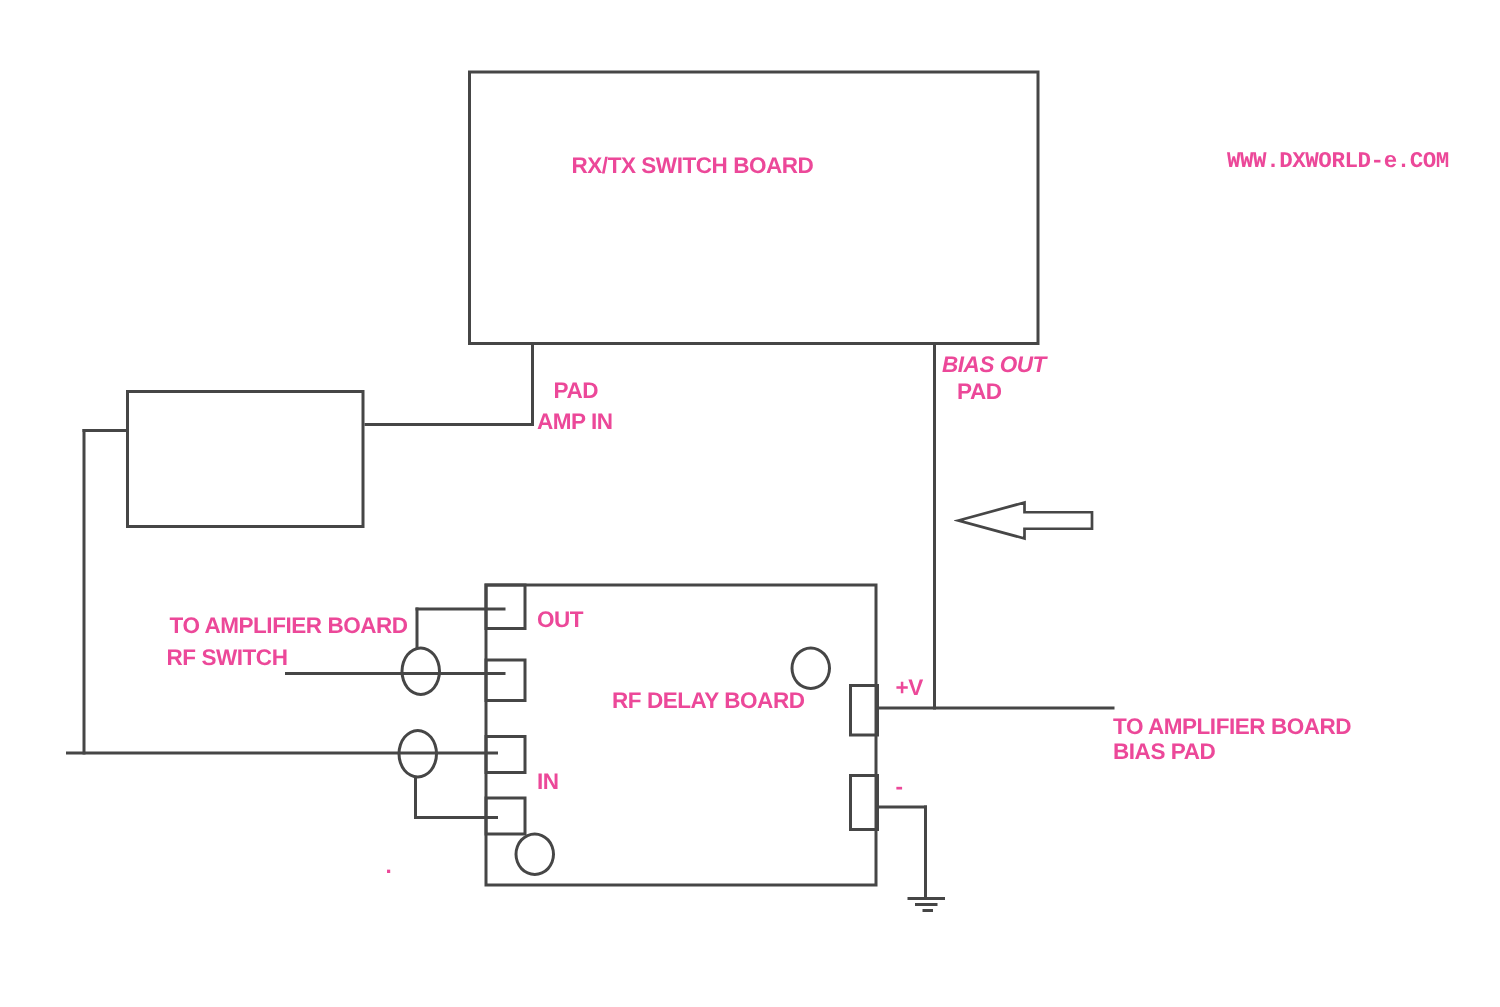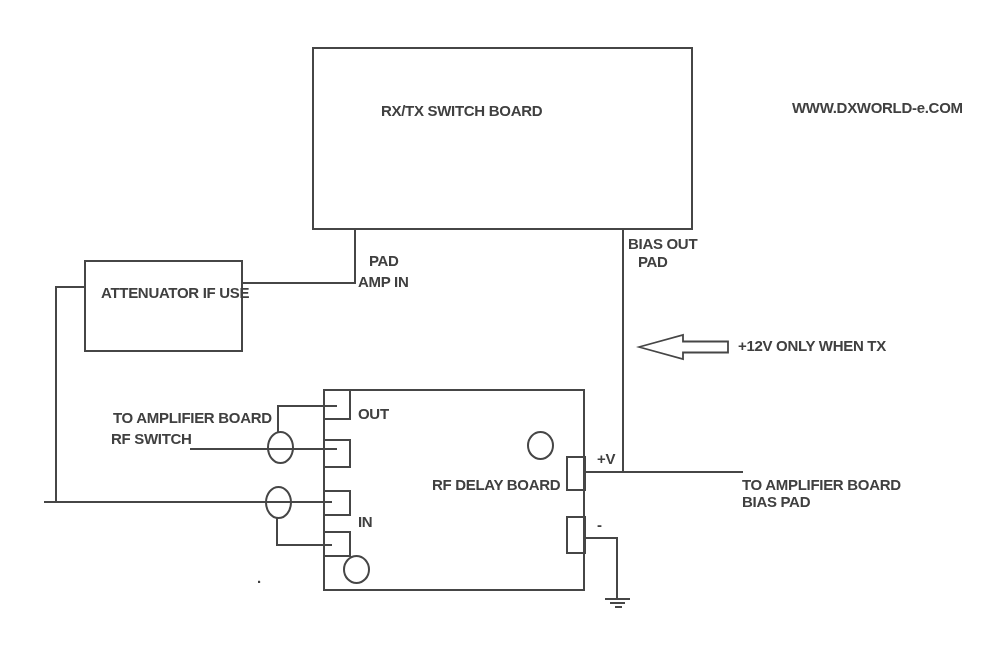--- a/index.html
+++ b/index.html
@@ -2,21 +2,21 @@
 <html><head>
 <meta charset="utf-8">
 <style>
   html, body { margin: 0; padding: 0; background: #ffffff; }
   .canvas {
     position: relative;
     width: 1000px;
     height: 671px;
     background: #ffffff;
     font-family: "Liberation Sans", sans-serif;
-    color: #404040;
+    color: #ec4899;
     overflow: hidden;
   }
   .box {
     position: absolute;
     border: 2px solid #464646;
     background: transparent;
     box-sizing: border-box;
   }
   .pad {
     position: absolute;
@@ -45,26 +45,25 @@
 </style>
 </head>
 <body>
 
 <div class="canvas">
 
   <div class="box" style="left:312px; top:47px; width:381px; height:183px;"></div>
   <div class="label" style="left:381px; top:101px;">RX/TX SWITCH BOARD</div>
 
   <div class="box" style="left:84px; top:260px; width:159px; height:92px;"></div>
-  <div class="label" style="left:101px; top:283px;">ATTENUATOR IF USE</div>
 
   <div class="box" style="left:323px; top:389px; width:262px; height:202px;"></div>
-  <div class="label" style="left:408px; top:475px;margin-left:24px;">RF DELAY BOARD</div>
+  <div class="label" style="left:408px; top:458px;">RF DELAY BOARD</div>
 
-  <div class="label" style="left:792px; top:98px;">WWW.DXWORLD-e.COM</div>
+  <div class="label" style="left:818px; top:98px;font-family:Liberation Mono, monospace;">WWW.DXWORLD-e.COM</div>
 
   <div class="vline" style="left:354px; top:230px; height:54px;"></div>
 
   <div class="hline" style="left:243px; top:282px; width:113px;"></div>
 
   <div class="hline" style="left:55px; top:286px; width:29px;"></div>
 
   <div class="vline" style="left:55px; top:286px; height:217px;"></div>
 
   <div class="hline" style="left:44px; top:501px; width:288px;"></div>
@@ -102,24 +101,23 @@
   <div class="circle" style="left:527px; top:431px; width:27px; height:29px;"></div>
   <div class="circle" style="left:343px; top:555px; width:27px; height:29px;"></div>
 
   <svg class="arrow-svg" style="left:636px; top:332px;" width="96" height="30" viewBox="0 0 96 30">
     <polygon points="3,15 47,3 47,9.5 92,9.5 92,20.5 47,20.5 47,27" fill="none" stroke="#464646" stroke-width="1.8"></polygon>
   </svg>
 
   <div class="label" style="left:358px; top:233px;margin-top:39px;">AMP IN</div>
   <div class="label" style="left:369px; top:251px;">PAD</div>
 
-  <div class="label" style="left:628px; top:234px;">BIAS OUT</div>
+  <div class="label" style="left:628px; top:234px;font-style:italic;">BIAS OUT</div>
   <div class="label" style="left:638px; top:252px;">PAD</div>
 
-  <div class="label" style="left:738px; top:336px;">+12V ONLY WHEN TX</div>
 
   <div class="label" style="left:113px; top:408px;">TO AMPLIFIER BOARD</div>
   <div class="label" style="left:111px; top:429px;">RF SWITCH</div>
 
   <div class="label" style="left:358px; top:404px;">OUT</div>
   <div class="label" style="left:358px; top:512px;">IN</div>
 
   <div class="label" style="left:597px; top:449px;">+V</div>
   <div class="label" style="left:597px; top:515px;">-</div>
 

